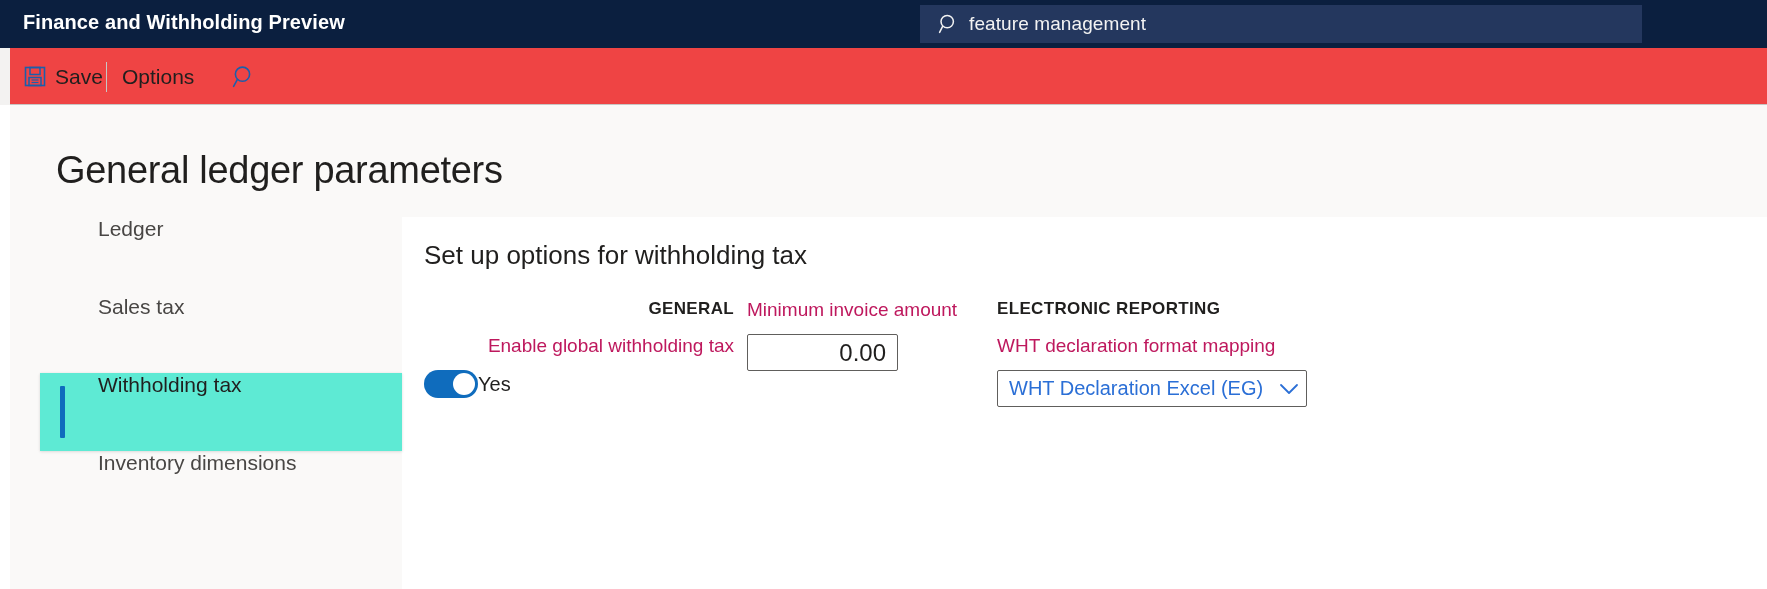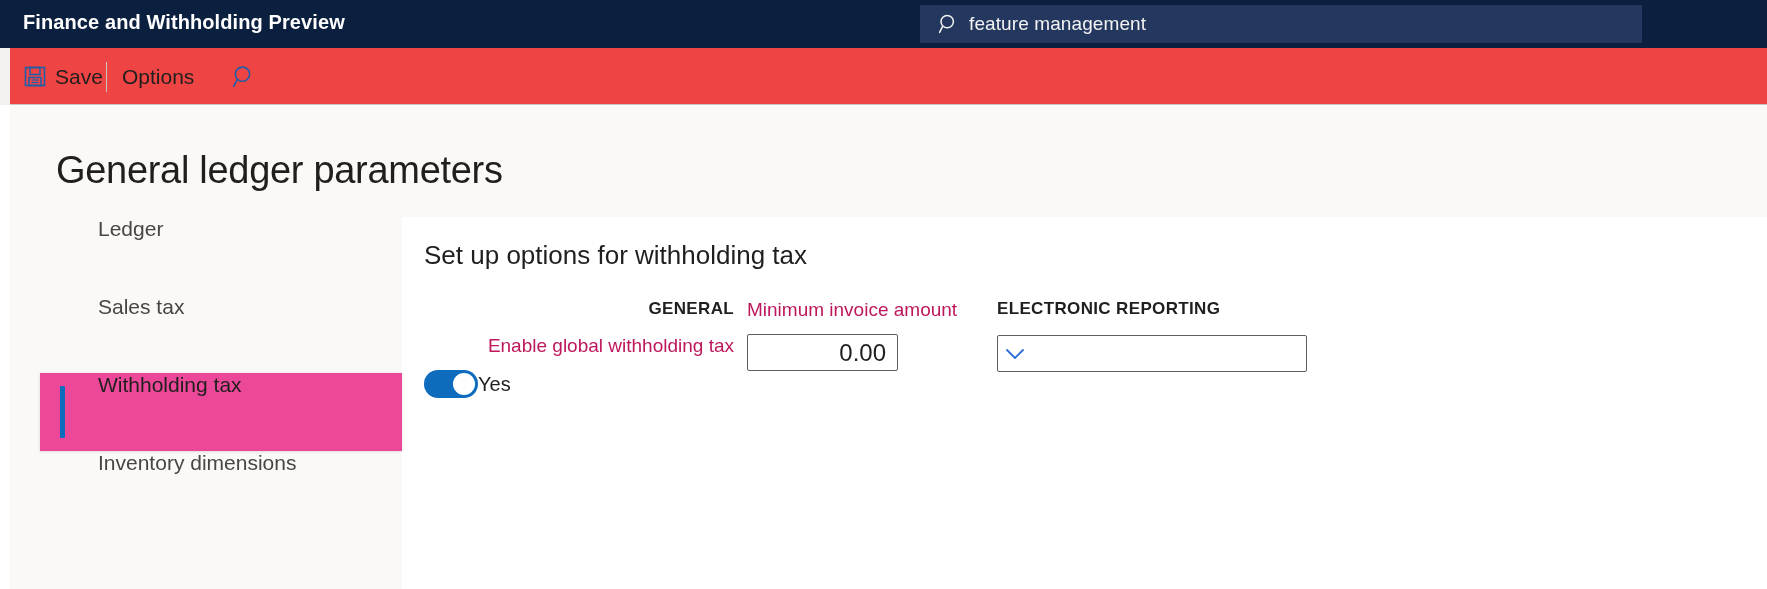--- a/index.html
+++ b/index.html
@@ -70,21 +70,21 @@
   
   .sidebar {
     position: absolute; left: 30px; top: 112px; width: 362px; height: 372px;
   }
   .nav-item {
     position: relative; height: 78px; display: flex; align-items: flex-start;
     padding-left: 58px; font-size: 21px; color: #484644; cursor: pointer;
     white-space: nowrap;
   }
   .nav-item.selected {
-    background: #ec4899; color: #201f1e;
+    background: #5eead4; color: #201f1e;
     box-shadow: 0 1px 3px rgba(0,0,0,0.10), 0 0 2px rgba(0,0,0,0.06);
     z-index: 2;
   }
   .nav-item .sel-bar {
     position: absolute; left: 20px; top: 13px; width: 5px; height: 52px;
     background: #0f6cbd; border-radius: 1px;
   }
 
   
   .content {
@@ -229,21 +229,23 @@
 
       <div class="col col-invoice">
         <div class="field-label">Minimum invoice amount</div>
         <div class="num-input">
           <span>0.00</span>
         </div>
       </div>
 
       <div class="col col-er">
         <div class="group-head">ELECTRONIC REPORTING</div>
+        <div class="field-label">WHT declaration format mapping</div>
         <div class="dropdown">
+          <span class="dropdown-value">WHT Declaration Excel (EG)</span>
           <span class="dropdown-chevron">
             <svg width="20" height="14" viewBox="0 0 20 14">
               <polyline points="2,3 10,11 18,3" fill="none" stroke="#2b6fd6" stroke-width="1.8" stroke-linecap="round" stroke-linejoin="round"></polyline>
             </svg>
           </span>
         </div>
       </div>
 
     </div>
   </div>

